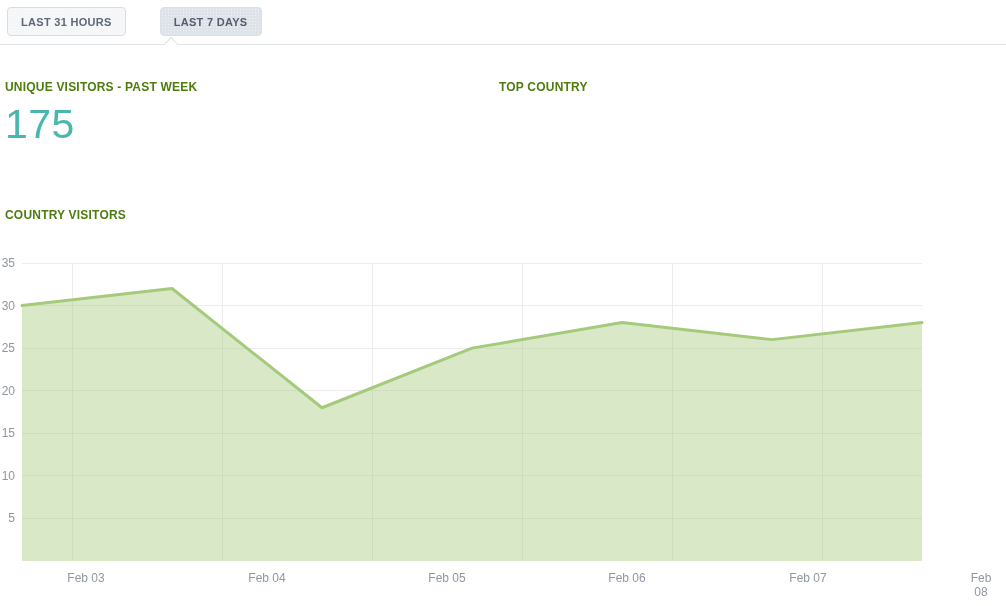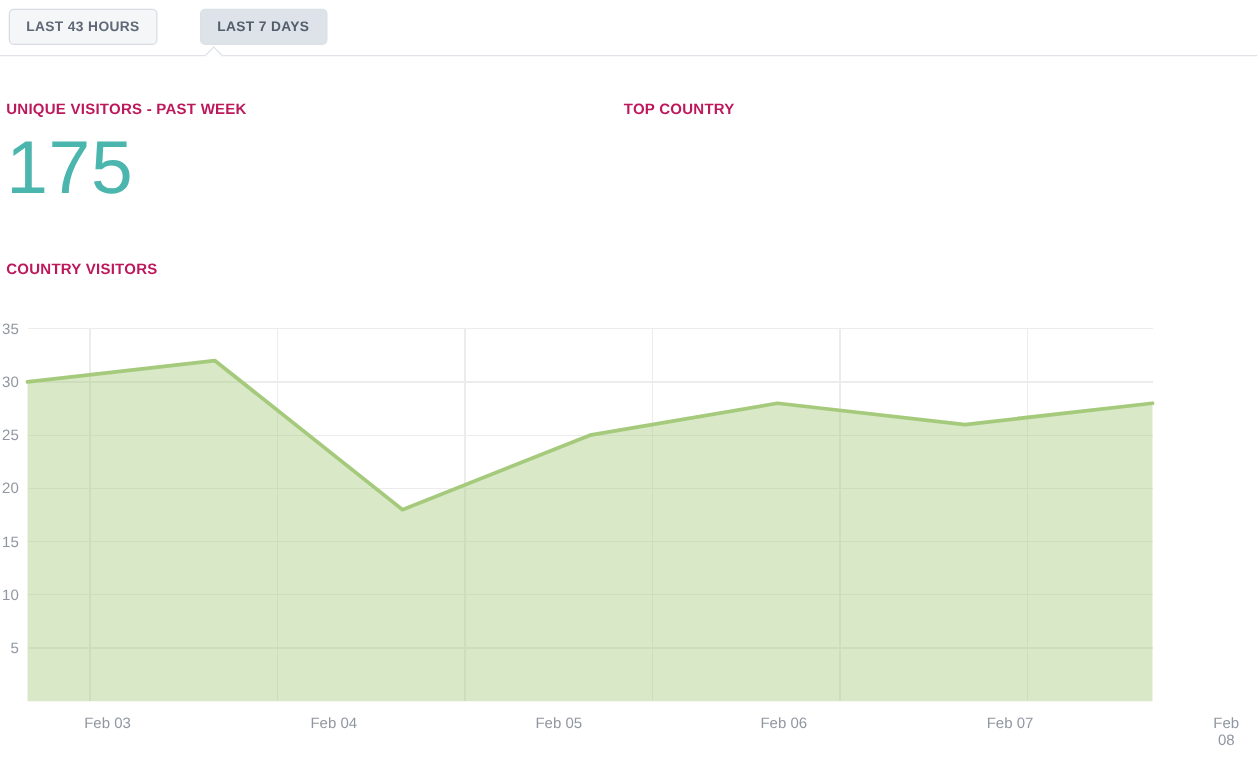--- a/index.html
+++ b/index.html
@@ -28,35 +28,35 @@
   .notch {
     position: absolute; top: -6px; left: 166px; width: 10px; height: 10px;
     background: #ffffff;
     border-top: 1px solid #dfe2e7; border-left: 1px solid #dfe2e7;
     transform: rotate(45deg);
   }
   .metric { position: absolute; top: 80px; }
   .metric-1 { left: 5px; }
   .metric-2 { left: 499px; }
   .metric-label, .chart-title {
-    font-size: 12px; font-weight: 700; letter-spacing: .2px; color: #be185d;
+    font-size: 12px; font-weight: 700; letter-spacing: .2px; color: #4d7c0f;
   }
   .metric-value {
-    margin-top: 10px; font-size: 60px; font-weight: 300; line-height: 1;
+    margin-top: 10px; font-size: 41px; font-weight: 300; line-height: 1;
     color: #4bb6ad; letter-spacing: .5px;
   }
   .chart-title { position: absolute; left: 5px; top: 208px; }
   #chart-svg { position: absolute; left: 0; top: 255px; }
   text { font-family: "Liberation Sans", sans-serif; }
 </style>
 </head>
 <body>
 
 <div class="tabs">
-  <button class="tab">LAST 43 HOURS</button>
+  <button class="tab">LAST 31 HOURS</button>
   <button class="tab selected">LAST 7 DAYS</button>
 </div>
 
 <div class="divider">
   <div class="notch"></div>
 </div>
 
 <div class="metric metric-1">
   <div class="metric-label">UNIQUE VISITORS - PAST WEEK</div>
   <div class="metric-value">175</div>

